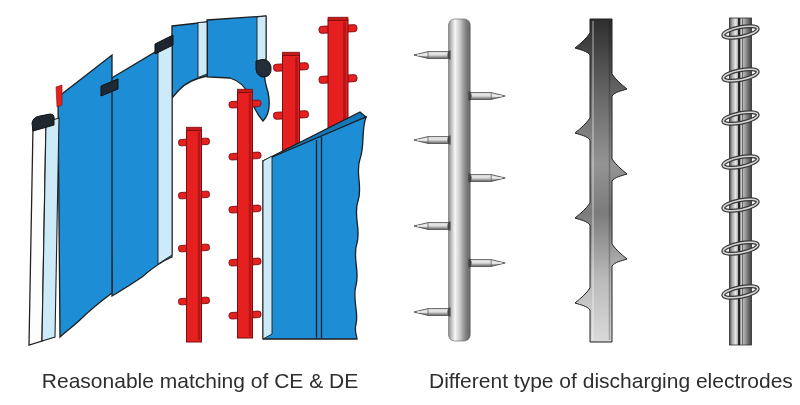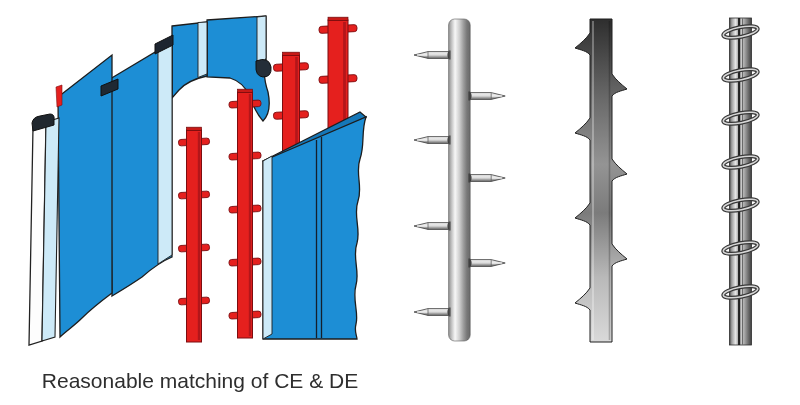--- a/index.html
+++ b/index.html
@@ -250,13 +250,14 @@
         </g>
         <g transform="rotate(-11 740.5 292)">
           <ellipse cx="740.5" cy="292" rx="17.5" ry="4.8" fill="none" stroke="#383838" stroke-width="4"></ellipse>
           <ellipse cx="740.5" cy="292" rx="17.5" ry="4.8" fill="none" stroke="#d6d6d6" stroke-width="1.6"></ellipse>
         </g>
       </g>
     </g>
   </svg>
 
   <div class="caption left">Reasonable matching of CE &amp; DE</div>
+  <div class="caption right">Different type of discharging electrodes</div>
 </div>
 
 </body></html>

